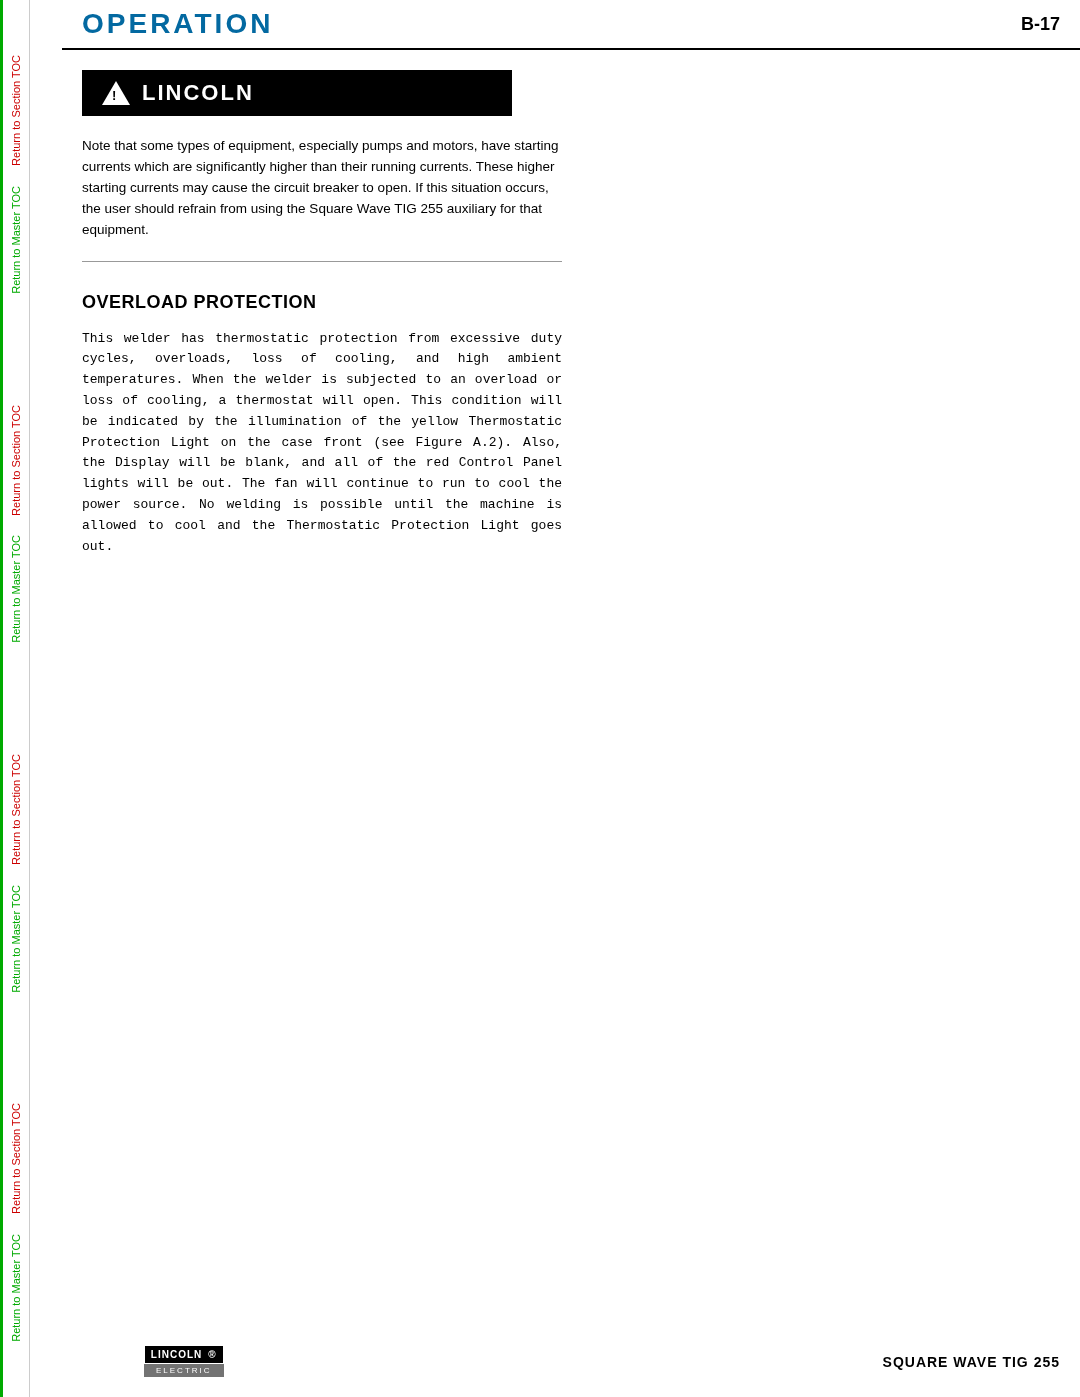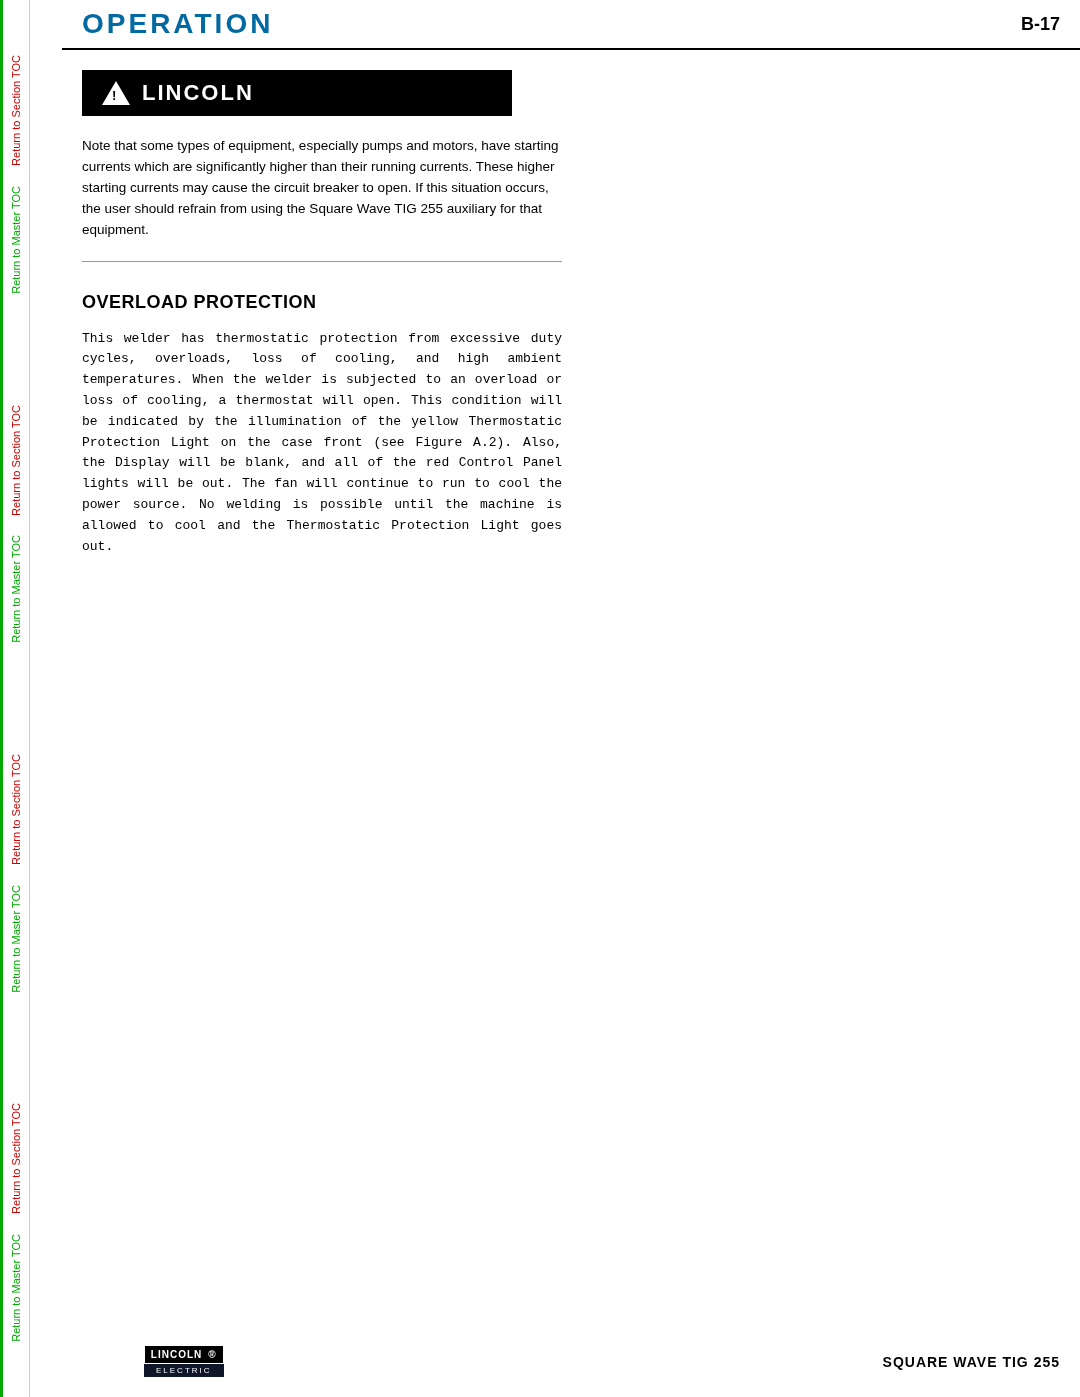--- a/index.html
+++ b/index.html
@@ -198,21 +198,21 @@
       font-size: 10px;
       font-weight: bold;
       padding: 3px 6px;
       letter-spacing: 1px;
       display: flex;
       align-items: center;
       gap: 6px;
     }
 
     .lincoln-logo-sub {
-      background: #0f172a;
+      background: #737373;
       color: #fff;
       font-size: 8px;
       padding: 2px 12px;
       letter-spacing: 2px;
       margin-top: 1px;
     }
 
     .footer-model {
       font-size: 14px;
       font-weight: bold;

